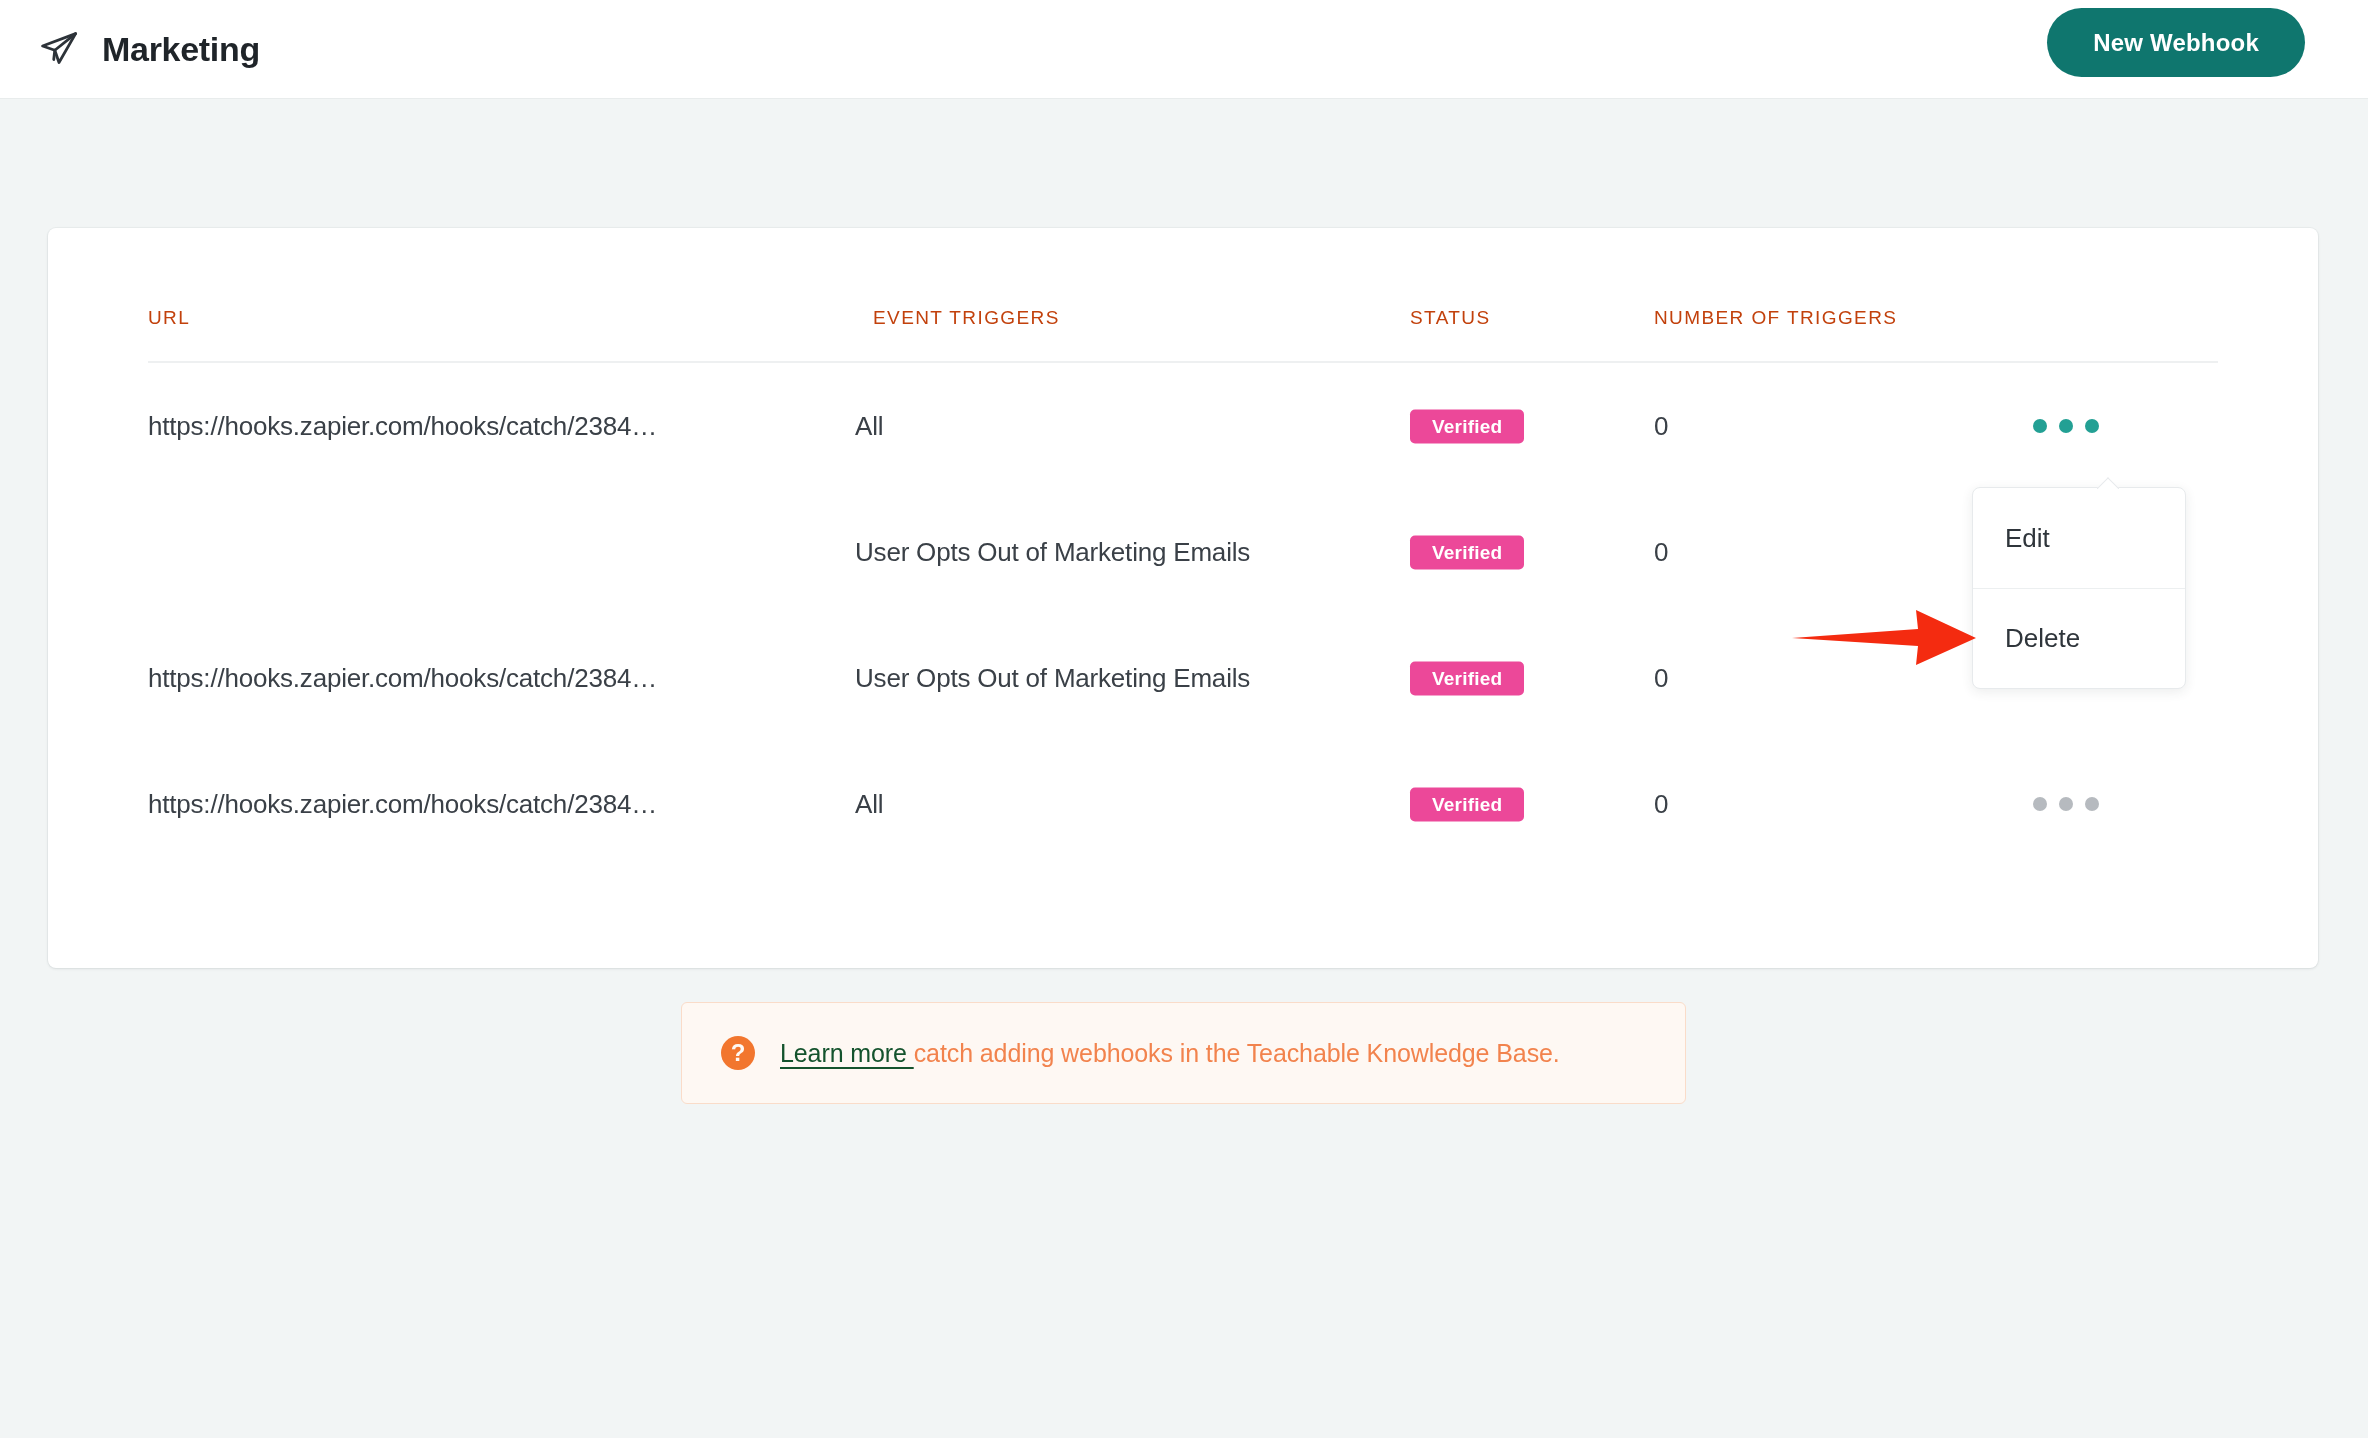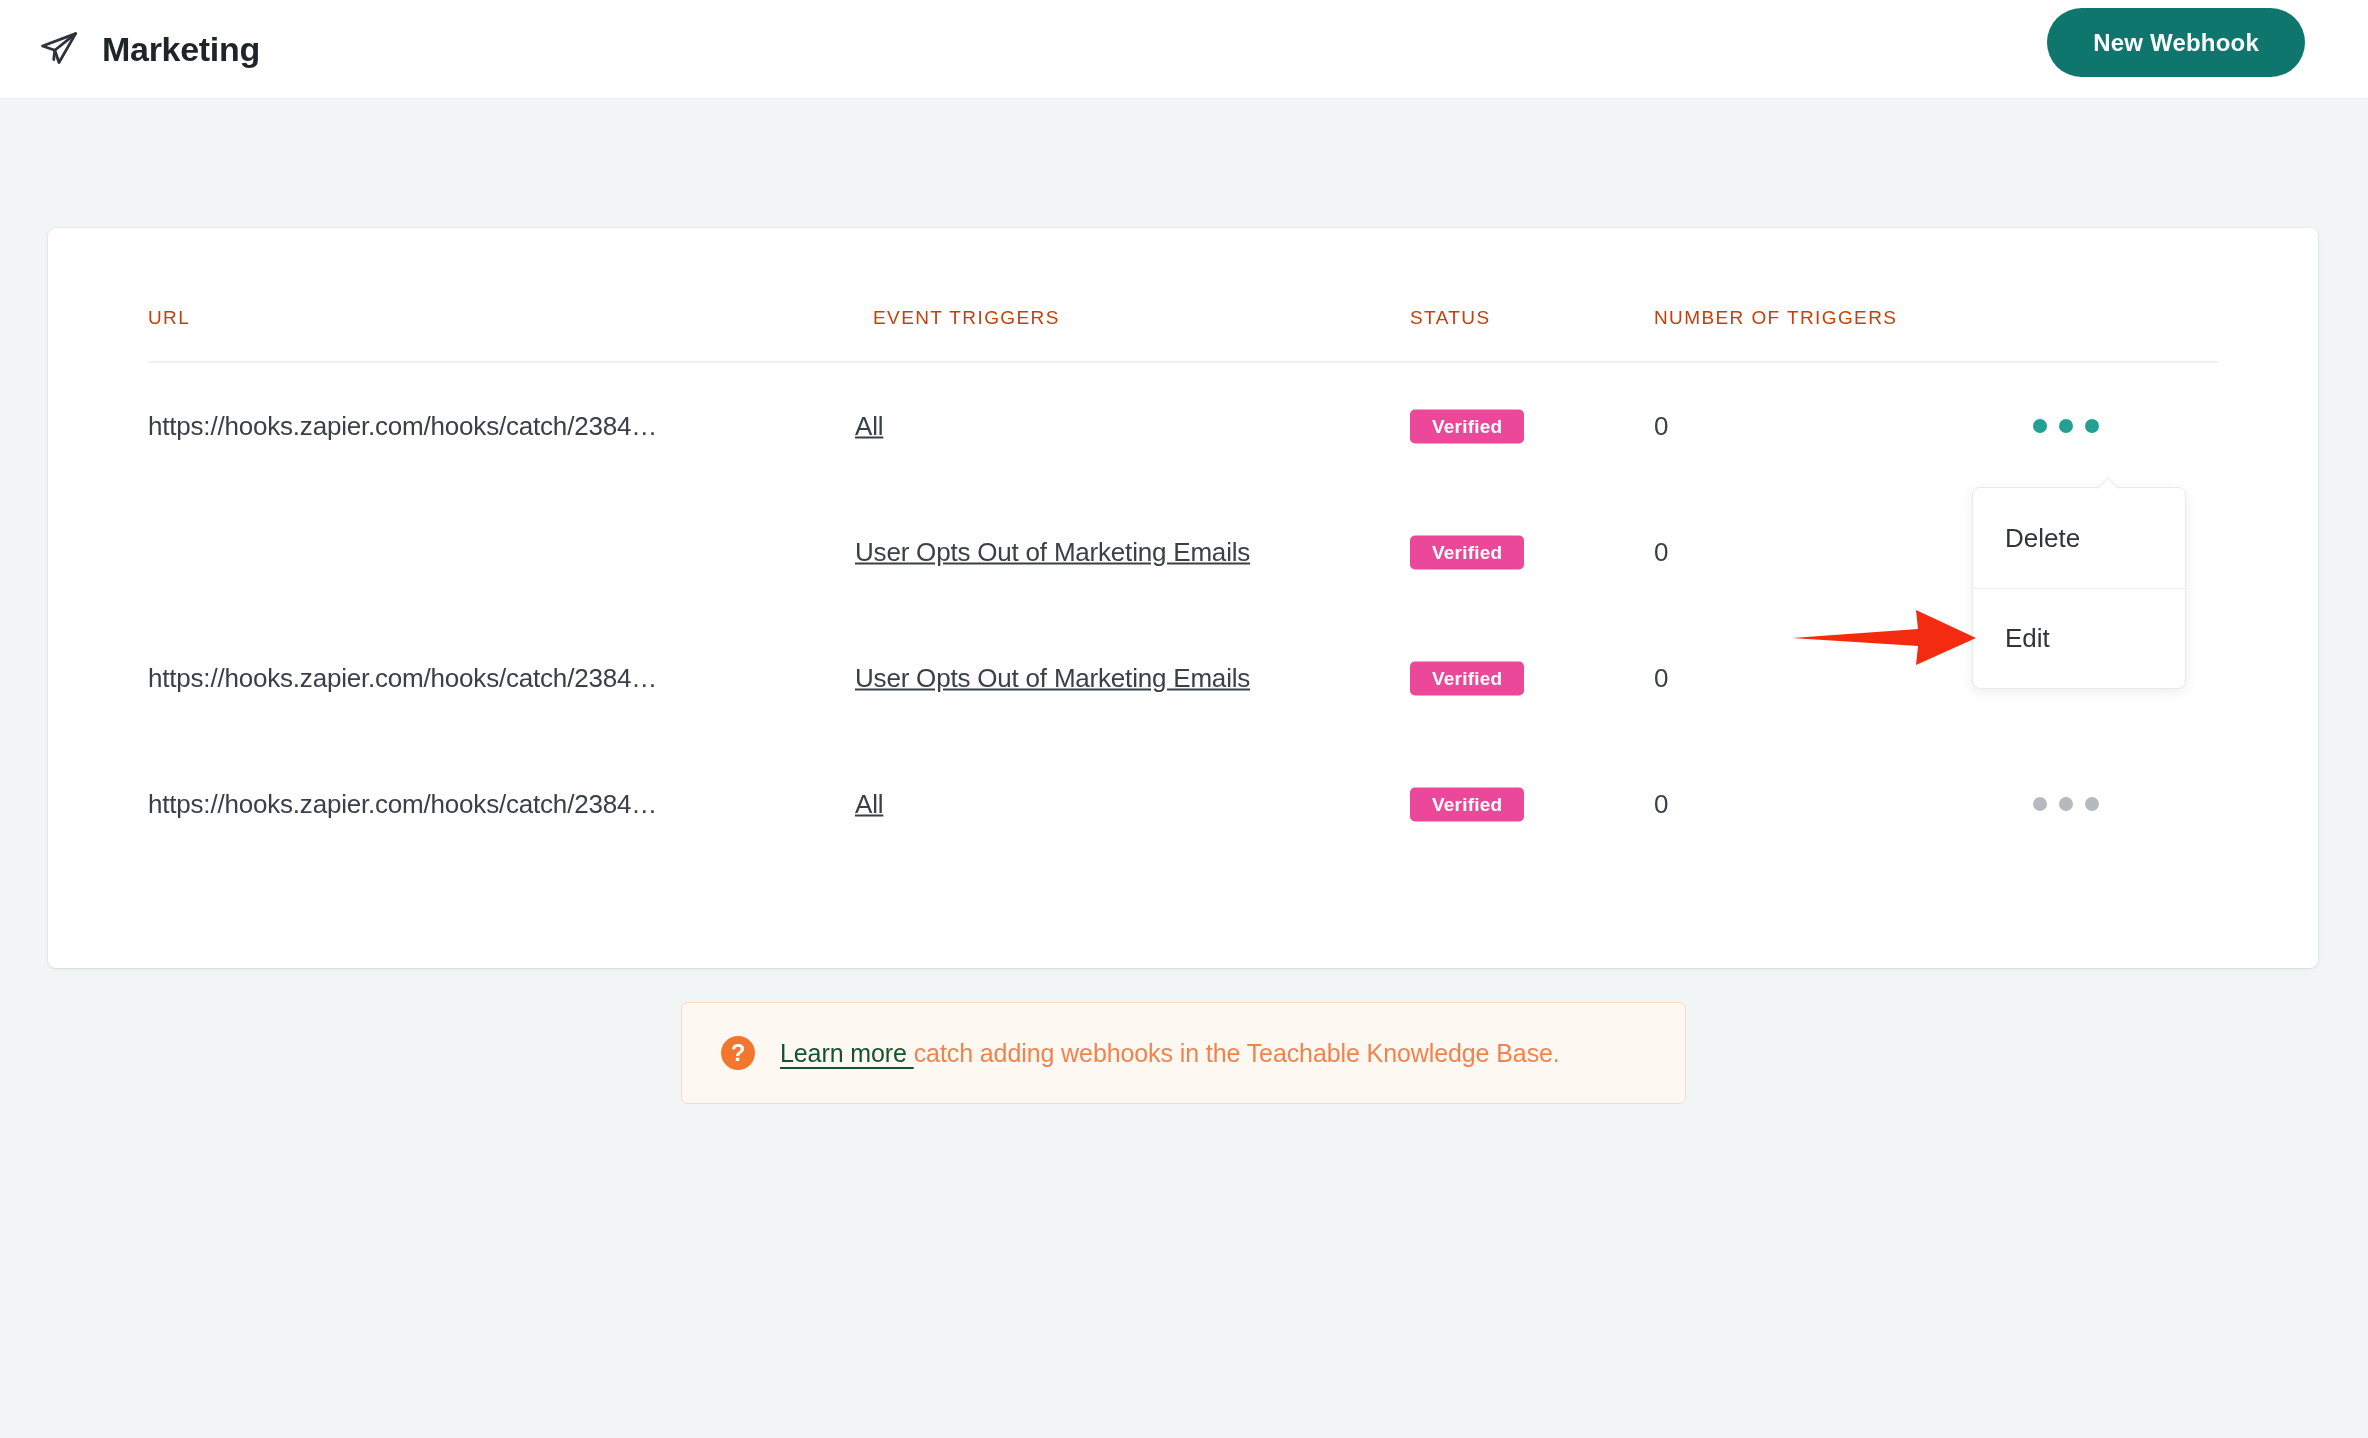--- a/index.html
+++ b/index.html
@@ -122,21 +122,21 @@
     position: absolute;
     top: 50%;
     transform: translateY(-50%);
     font-size: 26px;
     color: #3a4047;
     white-space: nowrap;
     font-weight: 400;
   }
 
   .cell-url    { left: 0px; letter-spacing: -0.2px; }
-  .cell-events { left: 707px; letter-spacing: -0.2px; text-decoration: underline; }
+  .cell-events { left: 707px; letter-spacing: -0.2px; }
   .cell-status { left: 1262px; }
   .cell-count  { left: 1506px; }
 
   .badge {
     display: inline-block;
     background: #ec4899;
     color: #ffffff;
     font-size: 19px;
     font-weight: 700;
     letter-spacing: 0.2px;
@@ -341,22 +341,22 @@
           <span></span>
           <span></span>
         </button>
       </div>
 
     </div>
   </div>
 
   <div class="popover">
     <div class="popover-caret"></div>
+    <div class="popover-item">Edit</div>
     <div class="popover-item">Delete</div>
-    <div class="popover-item">Edit</div>
   </div>
 
   <svg class="arrow-annotation" viewBox="0 0 190 76">
     <path d="M2 40 L128 31 L126 12 L186 40 L126 67 L128 48 Z" fill="#f42b10"></path>
   </svg>
 
   <div class="note">
     <div class="help-icon">?</div>
     <div class="note-text">
       <a href="#">Learn more </a><span>catch adding webhooks in the Teachable Knowledge Base.</span>

